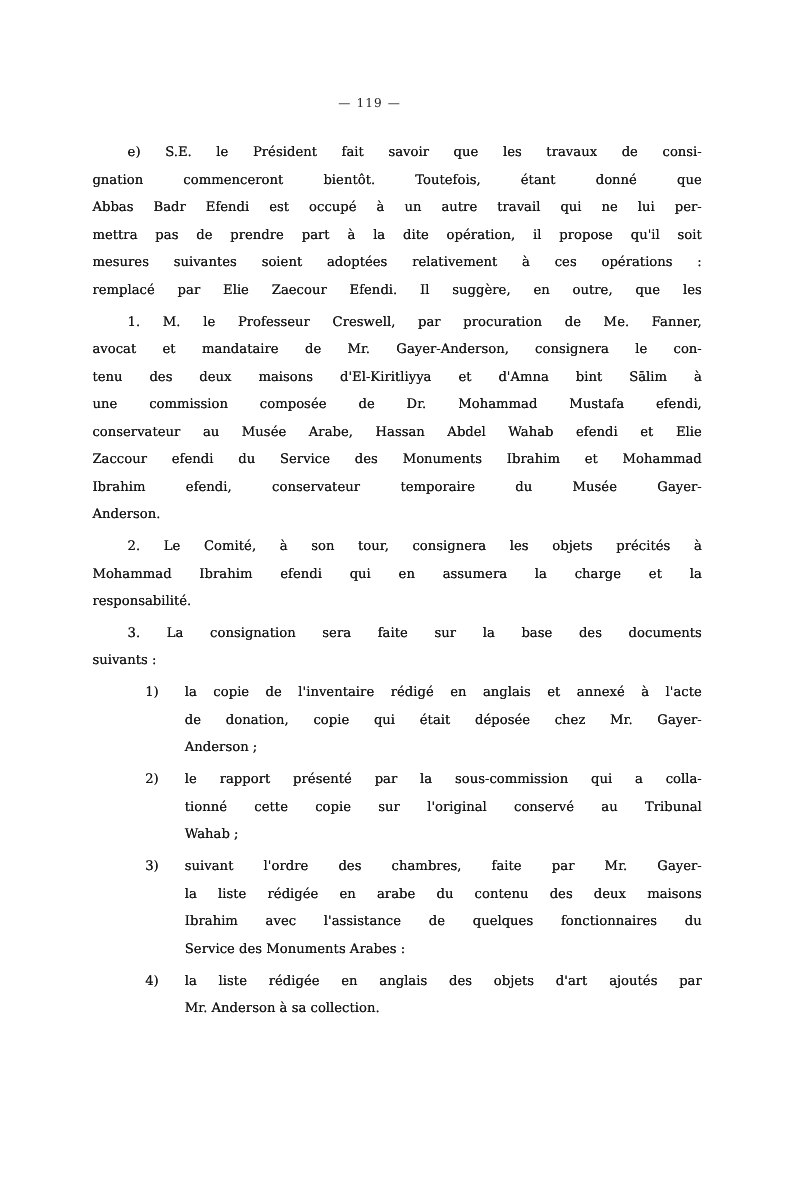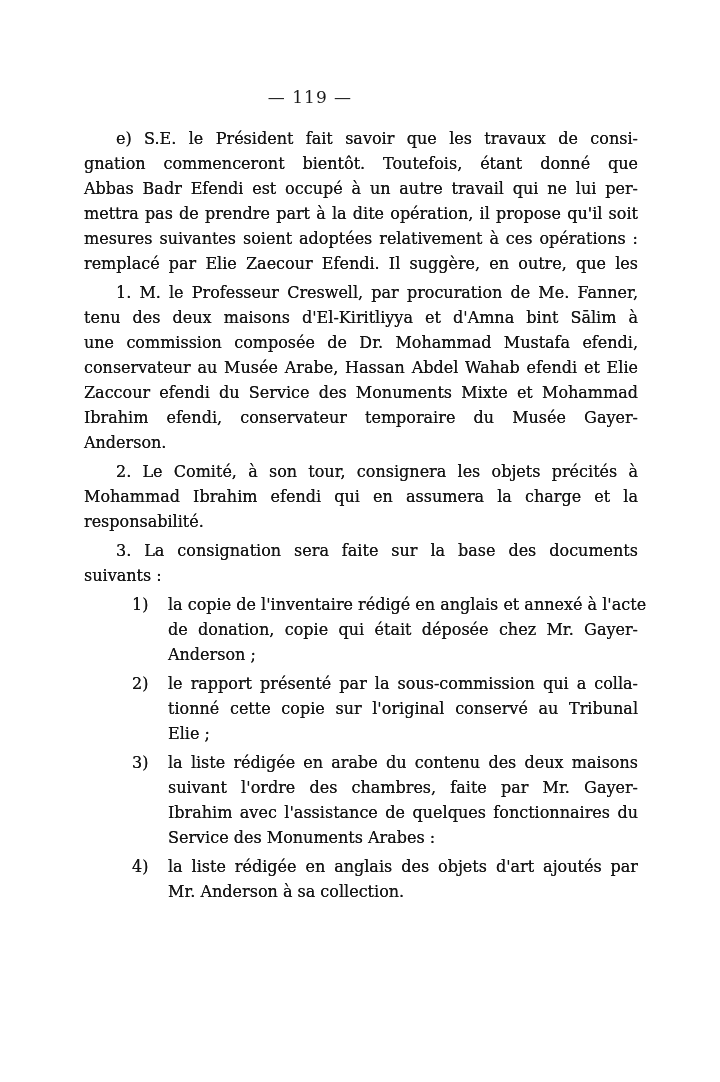--- a/index.html
+++ b/index.html
@@ -15,30 +15,31 @@
     overflow: hidden;
     font-family: "DejaVu Serif", "Liberation Serif", serif;
     color: #141414;
   }
   .page-number {
     position: absolute;
     top: 87px;
     left: 0;
     width: 620px;
     text-align: center;
-    font-size: 17px;
+    font-size: 11px;
     letter-spacing: 1px;
     color: #1a1a1a;
+    padding-left: 26px;
   }
   .text-block {
     position: absolute;
     left: 84px;
     top: 126px;
     width: 554px;
-    font-size: 16px;
+    font-size: 12px;
     line-height: 25px;
     text-shadow: 0 0 0.4px #2a2a2a;
   }
   .block { margin: 0; }
   .block + .block { margin-top: 4px; }
   .line {
     white-space: nowrap;
     text-align: justify;
     text-align-last: justify;
   }
@@ -69,24 +70,25 @@
       <div class="line indent">e) S.E. le Président fait savoir que les travaux de consi-</div>
       <div class="line">gnation commenceront bientôt. Toutefois, étant donné que</div>
       <div class="line">Abbas Badr Efendi est occupé à un autre travail qui ne lui per-</div>
       <div class="line">mettra pas de prendre part à la dite opération, il propose qu'il soit</div>
       <div class="line">mesures suivantes soient adoptées relativement à ces opérations :</div>
       <div class="line">remplacé par Elie Zaecour Efendi. Il suggère, en outre, que les</div>
     </div>
 
     <div class="block">
       <div class="line indent">1. M. le Professeur Creswell, par procuration de Me. Fanner,</div>
+      <div class="line">avocat et mandataire de Mr. Gayer-Anderson, consignera le con-</div>
       <div class="line">tenu des deux maisons d'El-Kiritliyya et d'Amna bint Sālim à</div>
       <div class="line">une commission composée de Dr. Mohammad Mustafa efendi,</div>
       <div class="line">conservateur au Musée Arabe, Hassan Abdel Wahab efendi et Elie</div>
-      <div class="line">Zaccour efendi du Service des Monuments Mixte et Mohammad</div>
+      <div class="line">Zaccour efendi du Service des Monuments Ibrahim et Mohammad</div>
       <div class="line">Ibrahim efendi, conservateur temporaire du Musée Gayer-</div>
       <div class="line ll">Anderson.</div>
     </div>
 
     <div class="block">
       <div class="line indent">2. Le Comité, à son tour, consignera les objets précités à</div>
       <div class="line">Mohammad Ibrahim efendi qui en assumera la charge et la</div>
       <div class="line ll">responsabilité.</div>
     </div>
 
@@ -99,27 +101,27 @@
       <span class="num">1)</span>
       <div class="line">la copie de l'inventaire rédigé en anglais et annexé à l'acte</div>
       <div class="line">de donation, copie qui était déposée chez Mr. Gayer-</div>
       <div class="line ll">Anderson ;</div>
     </div>
 
     <div class="block list-item">
       <span class="num">2)</span>
       <div class="line">le rapport présenté par la sous-commission qui a colla-</div>
       <div class="line">tionné cette copie sur l'original conservé au Tribunal</div>
-      <div class="line ll">Elie ;</div>
+      <div class="line ll">Wahab ;</div>
     </div>
 
     <div class="block list-item">
       <span class="num">3)</span>
+      <div class="line">suivant l'ordre des chambres, faite par Mr. Gayer-</div>
       <div class="line">la liste rédigée en arabe du contenu des deux maisons</div>
-      <div class="line">suivant l'ordre des chambres, faite par Mr. Gayer-</div>
       <div class="line">Ibrahim avec l'assistance de quelques fonctionnaires du</div>
       <div class="line ll">Service des Monuments Arabes :</div>
     </div>
 
     <div class="block list-item">
       <span class="num">4)</span>
       <div class="line">la liste rédigée en anglais des objets d'art ajoutés par</div>
       <div class="line ll">Mr. Anderson à sa collection.</div>
     </div>
 

